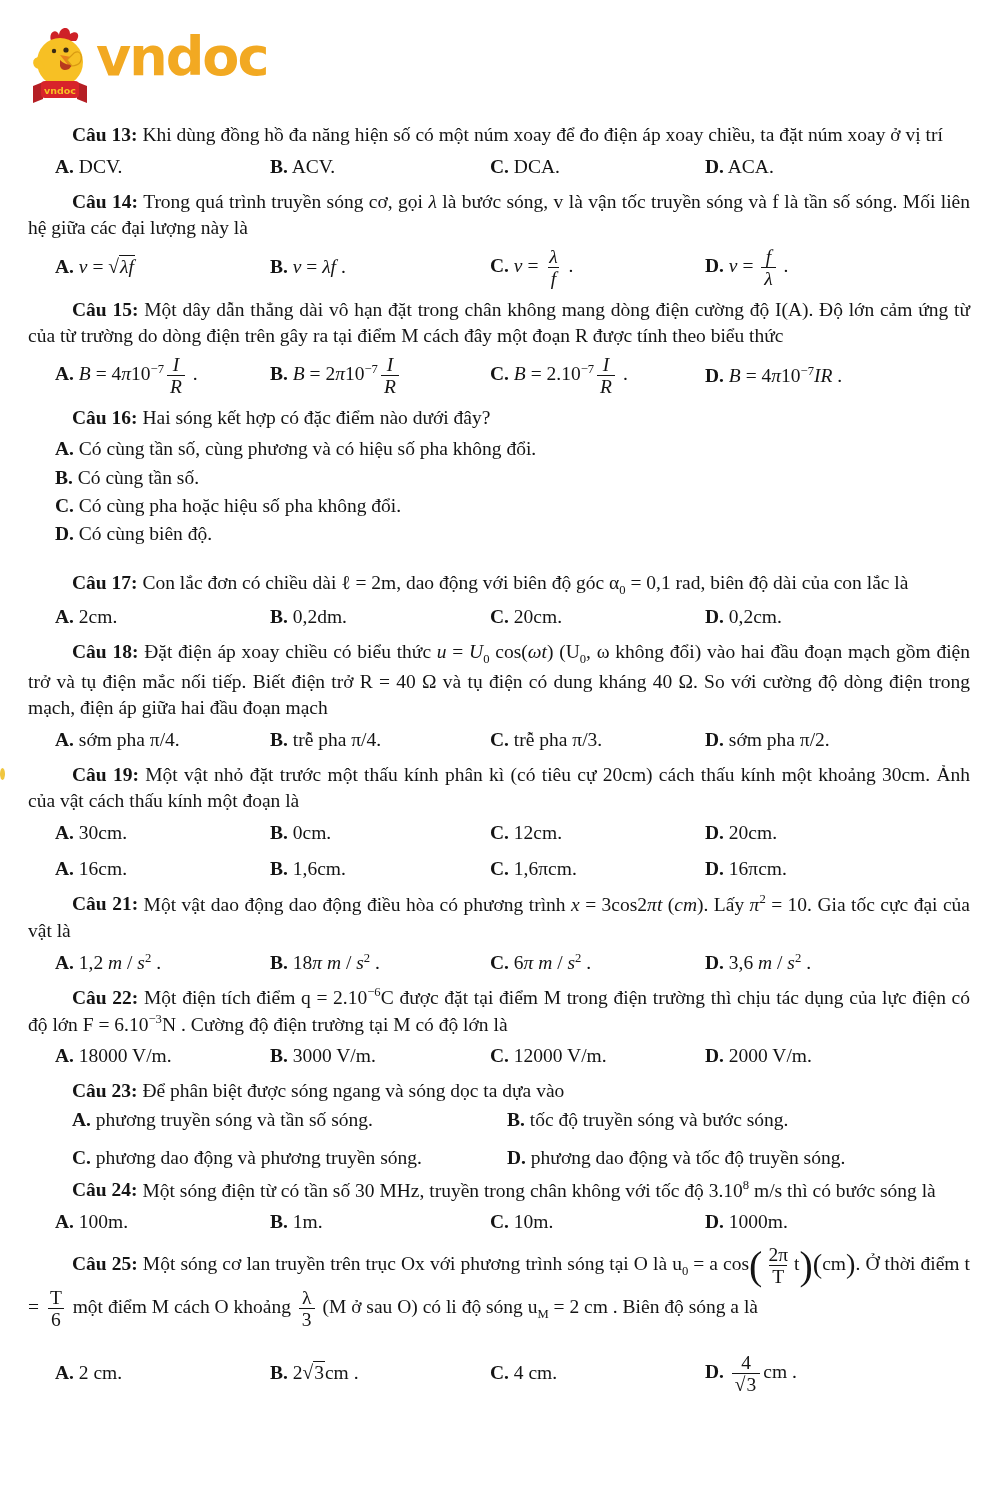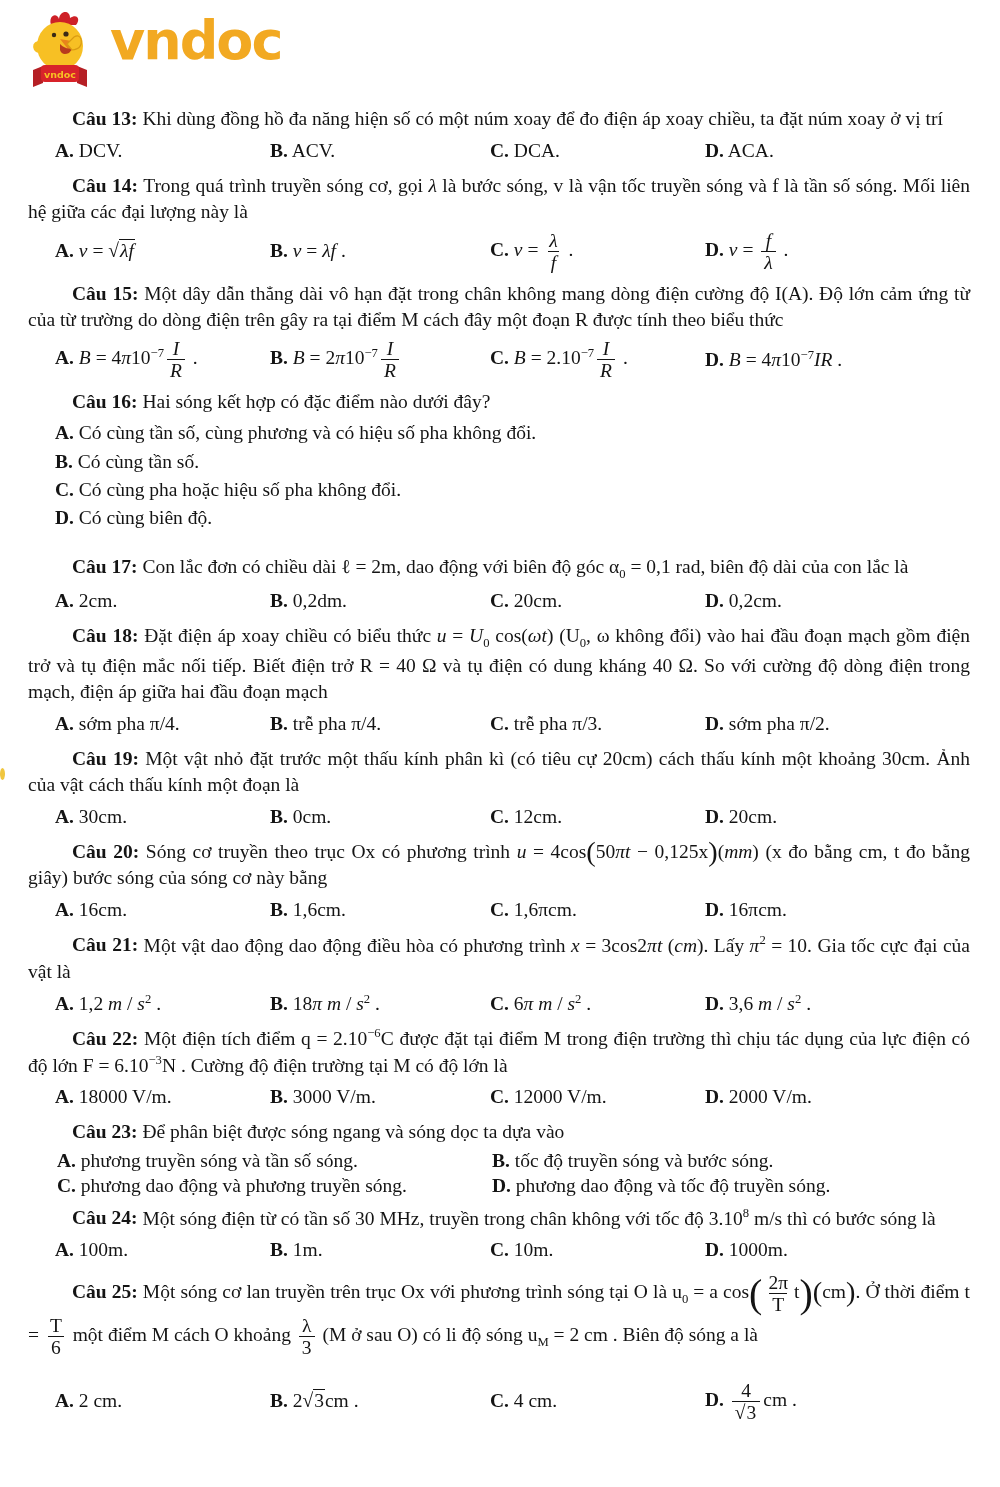--- a/index.html
+++ b/index.html
@@ -4,35 +4,35 @@
 <style>
   html,body{margin:0;padding:0;background:#ffffff;}
   body{
     width:1000px;height:1487px;position:relative;overflow:hidden;
     font-family:"Liberation Serif","DejaVu Serif",serif;
     font-size:19.5px;color:#141414;
   }
   .page{padding:0 30px 10px 28px;box-sizing:border-box;}
 
   
-  .logo-row{display:flex;align-items:flex-start;gap:20px;padding:8px 0 14px 2px;height:106px;box-sizing:border-box;}
+  .logo-row{display:flex;align-items:flex-start;gap:6px;padding:8px 0 14px 2px;height:106px;box-sizing:border-box;margin-top:16px;}
   .wordmark{
     font-family:"DejaVu Sans","Liberation Sans",sans-serif;
     font-weight:bold;font-size:54px;line-height:1;letter-spacing:-2px;
     margin-top:6px;
   }
 
   
   .q{margin-bottom:8px;}
   .stem{line-height:1.36;text-align:justify;}
   .stem b{font-weight:bold;margin-left:44px;}
   .opts{margin-top:4px;font-family:Liberation Serif, serif;}
   .opts.row4{display:grid;grid-template-columns:215px 220px 215px auto;margin-left:27px;align-items:center;min-height:28px;}
   .opts.stack .opt{margin-left:27px;line-height:1.45;}
-  .opts.col2{display:grid;grid-template-columns:435px auto;margin-left:29px;row-gap:3px;}
+  .opts.col2{display:grid;grid-template-columns:435px auto;margin-left:44px;row-gap:16px;}
   .okey{font-weight:bold;}
   .q16{margin-bottom:22px;}
   .q25 .opts{margin-top:22px;}
 
   
   sub,sup{font-size:0.65em;}
   i{font-style:italic;}
   .frac{display:inline-flex;flex-direction:column;align-items:center;vertical-align:middle;margin:0 3px;line-height:1.08;text-align:center;}
   .fn{display:block;padding:0 3px;}
   .fd{display:block;border-top:1.4px solid #141414;padding:0 3px;}
@@ -139,21 +139,20 @@
       <section class="q q19">
         <div class="stem"><b>Câu 19:</b> Một vật nhỏ đặt trước một thấu kính phân kì (có tiêu cự 20cm) cách thấu kính một khoảng 30cm. Ảnh của vật cách thấu kính một đoạn là</div>
         <div class="opts row4">
           <div class="opt"><b class="okey">A.</b> <span>30cm.</span></div>
           <div class="opt"><b class="okey">B.</b> <span>0cm.</span></div>
           <div class="opt"><b class="okey">C.</b> <span>12cm.</span></div>
           <div class="opt"><b class="okey">D.</b> <span>20cm.</span></div>
         </div>
       </section>
       <section class="q q20">
-        <div class="stem"><b>Câu 20:</b> Sóng cơ truyền theo trục Ox có phương trình <i>u</i> = 4cos<span class="bigp">(</span>50<i>πt</i> − 0,125x<span class="bigp">)</span>(<i>mm</i>) (x đo bằng cm, t đo bằng giây) bước sóng của sóng cơ này bằng</div>
         <div class="opts row4">
           <div class="opt"><b class="okey">A.</b> <span>16cm.</span></div>
           <div class="opt"><b class="okey">B.</b> <span>1,6cm.</span></div>
           <div class="opt"><b class="okey">C.</b> <span>1,6πcm.</span></div>
           <div class="opt"><b class="okey">D.</b> <span>16πcm.</span></div>
         </div>
       </section>
       <section class="q q21">
         <div class="stem"><b>Câu 21:</b> Một vật dao động dao động điều hòa có phương trình <i>x</i> = 3cos2<i>πt</i> (<i>cm</i>). Lấy <i>π</i><sup>2</sup> = 10. Gia tốc cực đại của vật là</div>
         <div class="opts row4">

